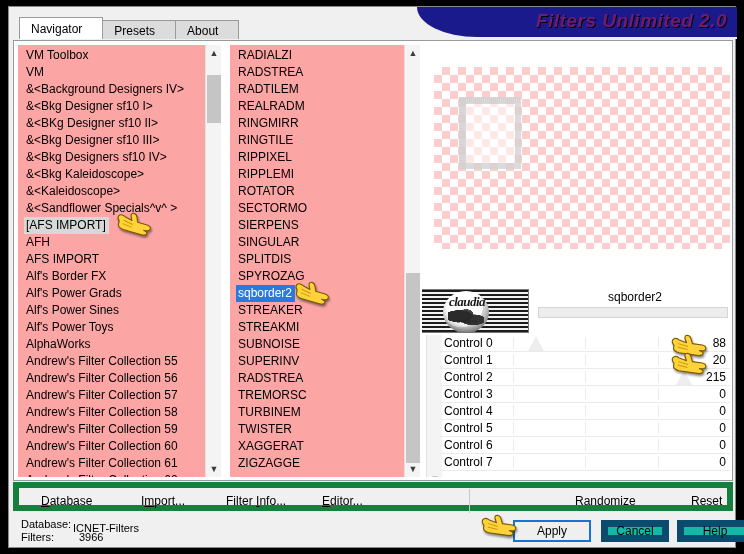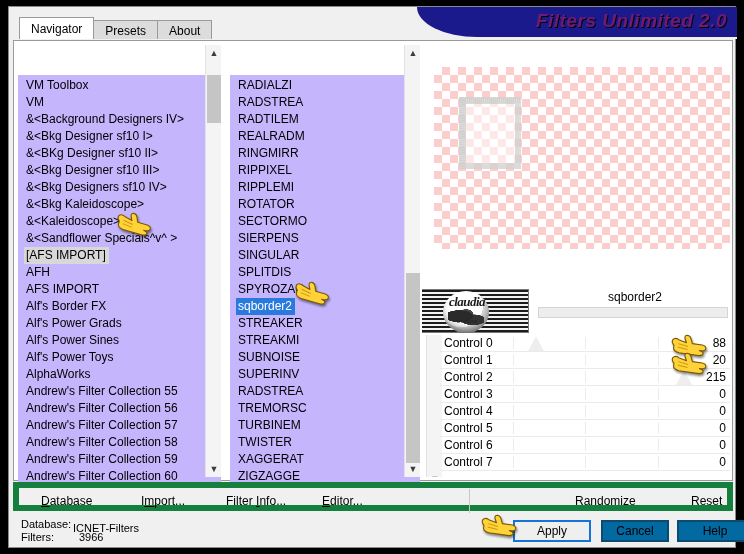--- a/index.html
+++ b/index.html
@@ -55,21 +55,21 @@
   .tabstrip {
     position: absolute;
     left: 10px; top: 12px;
     height: 20px;
     display: flex;
     align-items: flex-end;
     z-index: 5;
   }
   .tab {
     height: 19px;
-    padding: 1px 11px 0 11px;
+    padding: 1px 20px 0 11px;
     font-size: 12px;
     color: #000;
     background: #dcdcdc;
     border: 1px solid #9a9a9a;
     border-bottom: none;
     margin-right: -1px;
     line-height: 18px;
     cursor: default;
     white-space: nowrap;
   }
@@ -94,23 +94,22 @@
     width: 720px; height: 440px;
     background: #ffffff;
     border: 1px solid #9a9a9a;
     border-top: none;
   }
   
   .listbox {
     position: absolute;
     top: 4px;
     height: 432px;
-    background: #c4b5fd;
+    background: #fca5a5;
     overflow: hidden;
-    margin-top: 30px;
   }
   #list-categories { left: 4px; width: 203px; }
   #list-filters    { left: 216px; width: 190px; }
   .list-items {
     position: absolute;
     left: 0; top: 0;
     width: 100%;
     padding-left: 6px;
   }
   .list-item {
@@ -360,22 +359,22 @@
   .st-label {
     position: absolute;
     font-size: 11px;
     color: #000;
     white-space: nowrap;
   }
   .btn {
     position: absolute;
     top: 7px;
     height: 22px;
-    background: #0369a1;
-    border: 2px solid #0c4a6e;
+    background: #14b8a6;
+    border: 7px solid #0c4a6e;
     font-size: 12px;
     color: #000;
     display: flex;
     align-items: center;
     justify-content: center;
     cursor: default;
   }
   .btn.primary {
     border: 2px solid #1473d6;
     background: #efefef;
@@ -445,20 +444,21 @@
         <div class="sb-arrow down">▼</div>
       </div>
 
       <div class="listbox" id="list-filters">
         <div class="list-items" id="flt-items">
             <div class="li-row"><span class="list-item">RADIALZI</span></div>
             <div class="li-row"><span class="list-item">RADSTREA</span></div>
             <div class="li-row"><span class="list-item">RADTILEM</span></div>
             <div class="li-row"><span class="list-item">REALRADM</span></div>
             <div class="li-row"><span class="list-item">RINGMIRR</span></div>
+            <div class="li-row"><span class="list-item">RINGTILE</span></div>
             <div class="li-row"><span class="list-item">RIPPIXEL</span></div>
             <div class="li-row"><span class="list-item">RIPPLEMI</span></div>
             <div class="li-row"><span class="list-item">ROTATOR</span></div>
             <div class="li-row"><span class="list-item">SECTORMO</span></div>
             <div class="li-row"><span class="list-item">SIERPENS</span></div>
             <div class="li-row"><span class="list-item">SINGULAR</span></div>
             <div class="li-row"><span class="list-item">SPLITDIS</span></div>
             <div class="li-row"><span class="list-item">SPYROZAG</span></div>
             <div class="li-row"><span class="list-item sel-blue">sqborder2</span></div>
             <div class="li-row"><span class="list-item">STREAKER</span></div>

